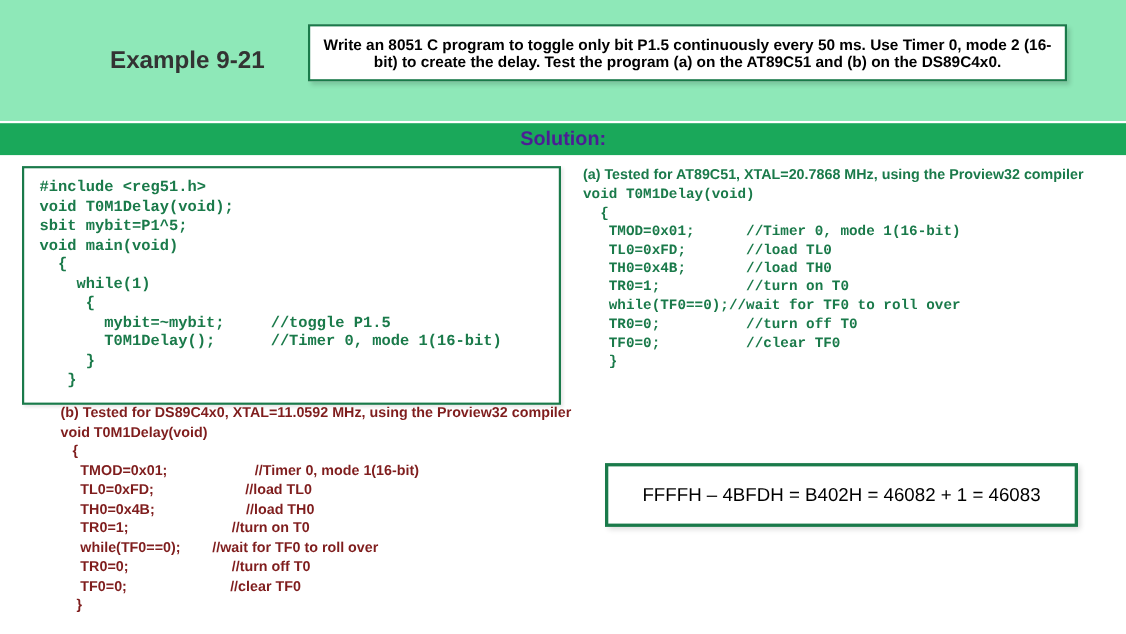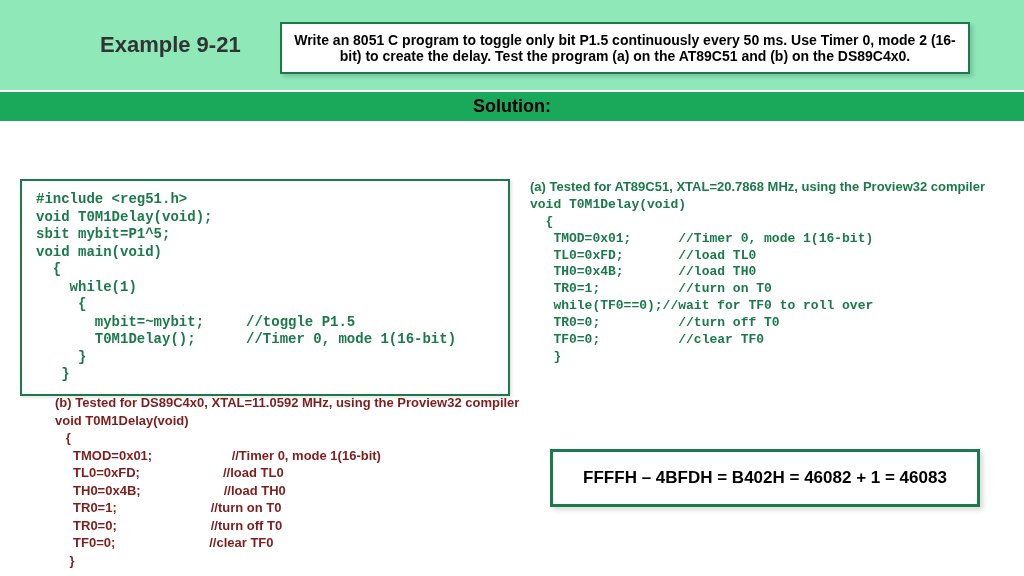--- a/index.html
+++ b/index.html
@@ -5,21 +5,21 @@
   * { margin: 0; padding: 0; box-sizing: border-box; }
   body {
     width: 1024px;
     height: 576px;
     font-family: Arial, sans-serif;
     background: #fff;
     overflow: hidden;
   }
   .header {
     background: #8ee8b8;
-    height: 90px;
+    height: 110px;
     position: relative;
     display: flex;
     align-items: center;
   }
   .example-title {
     font-size: 22px;
     font-weight: bold;
     color: #333;
     margin-left: 100px;
   }
@@ -31,31 +31,30 @@
     background: #fff;
     border: 2px solid #1a7a4a;
     padding: 8px 12px;
     font-size: 14px;
     font-weight: bold;
     text-align: center;
     box-shadow: 3px 3px 4px rgba(0,0,0,0.15);
   }
   .solution-bar {
     background: #1aa85a;
-    color: #000000;
+    color: #4c1d95;
     font-size: 18px;
     font-weight: bold;
     text-align: center;
     padding: 4px 0;
     border-top: 2px solid #fff;
   }
   .content {
     position: relative;
     padding: 10px 20px;
-    margin-top: 48px;
   }
   .code-box {
     border: 2px solid #1a7a4a;
     padding: 10px 14px;
     width: 490px;
     font-family: "Courier New", monospace;
     font-size: 14px;
     color: #1a7a4a;
     font-weight: bold;
     white-space: pre;
@@ -95,21 +94,21 @@
   }
   .calc-box {
     position: absolute;
     left: 550px;
     top: 280px;
     width: 430px;
     border: 3px solid #1a7a4a;
     padding: 16px 26px;
     text-align: center;
     font-size: 17px;
-    font-weight: bold;
+    font-weight: normal;
     box-shadow: 3px 3px 5px rgba(0,0,0,0.15);
   }
 </style>
 </head>
 <body>
 
 <div class="header">
   <div class="example-title">Example 9-21</div>
   <div class="problem-box">Write an 8051 C program to toggle only bit P1.5 continuously every 50 ms.  Use Timer 0, mode 2 (16-bit) to create the delay.  Test the program (a) on the AT89C51 and (b) on the DS89C4x0.</div>
 </div>
@@ -143,20 +142,21 @@
    }</span></div>
 
   <div class="part-b">
     <div class="label">(b) Tested for DS89C4x0, XTAL=11.0592 MHz, using the Proview32 compiler</div>
     <div>void T0M1Delay(void)</div>
     <div class="code-line">   {</div>
     <div class="code-line">     TMOD=0x01;                      //Timer 0, mode 1(16-bit)</div>
     <div class="code-line">     TL0=0xFD;                       //load TL0</div>
     <div class="code-line">     TH0=0x4B;                       //load TH0</div>
     <div class="code-line">     TR0=1;                          //turn on T0</div>
+    <div class="code-line">     while(TF0==0);        //wait for TF0 to roll over</div>
     <div class="code-line">     TR0=0;                          //turn off T0</div>
     <div class="code-line">     TF0=0;                          //clear TF0</div>
     <div class="code-line">    }</div>
   </div>
 
   <div class="calc-box">
     <div>FFFFH – 4BFDH = B402H = 46082 + 1 = 46083</div>
   </div>
 
 </div>

